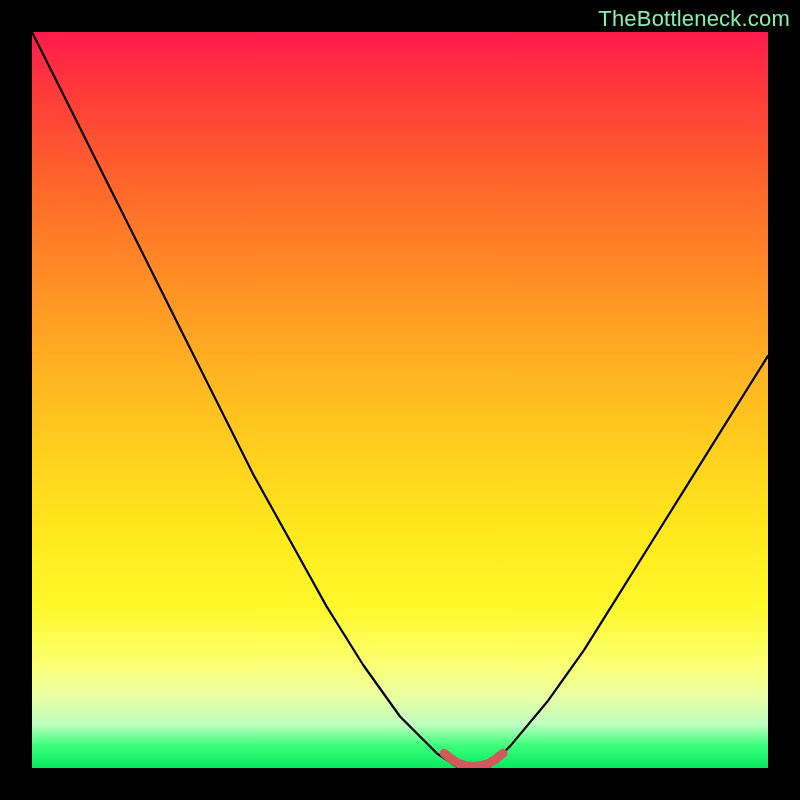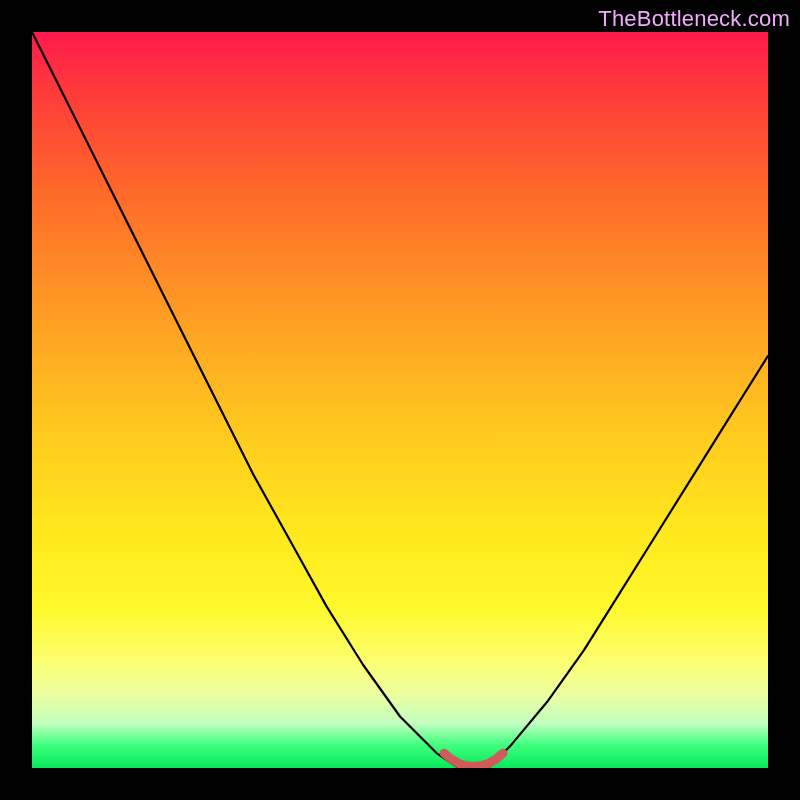--- a/index.html
+++ b/index.html
@@ -38,21 +38,21 @@
       #ecffa0 90%,
       #c0ffc0 94%,
       #3aff7a 97%,
       #08e85e 100%
     );
   }
   .watermark {
     position: absolute;
     top: 6px;
     right: 10px;
-    color: #f0abfc;
+    color: #86efac;
     font-size: 22px;
     font-weight: 500;
     letter-spacing: 0.2px;
     user-select: none;
   }
   svg.curve {
     position: absolute;
     left: 0;
     top: 0;
     width: 736px;

